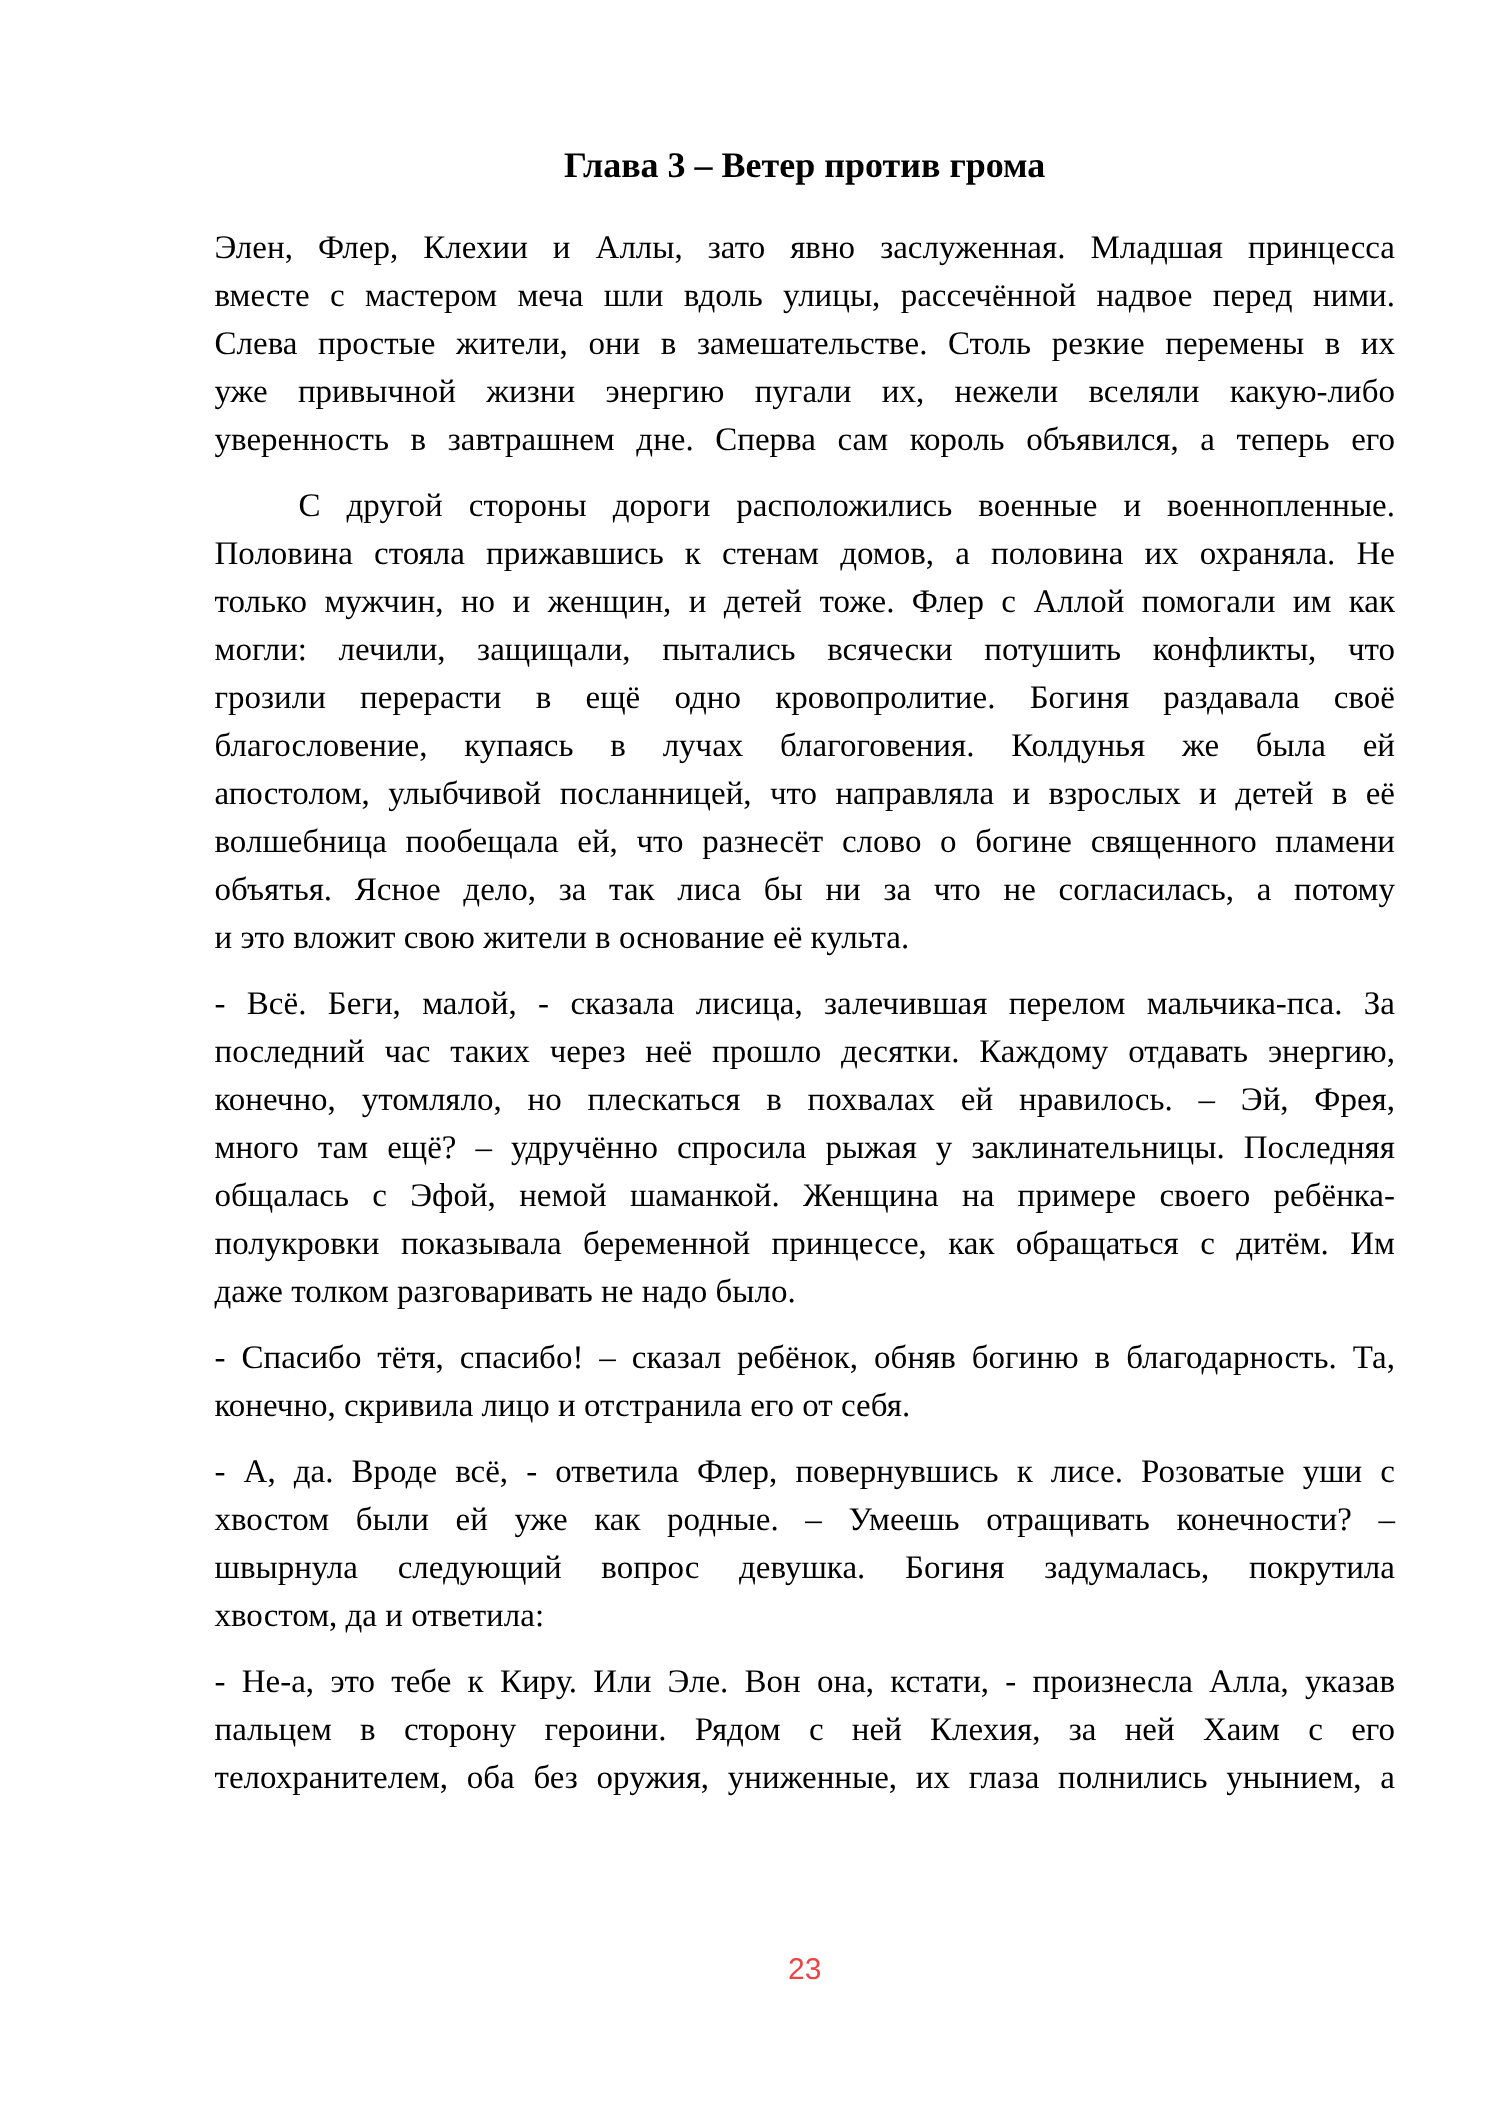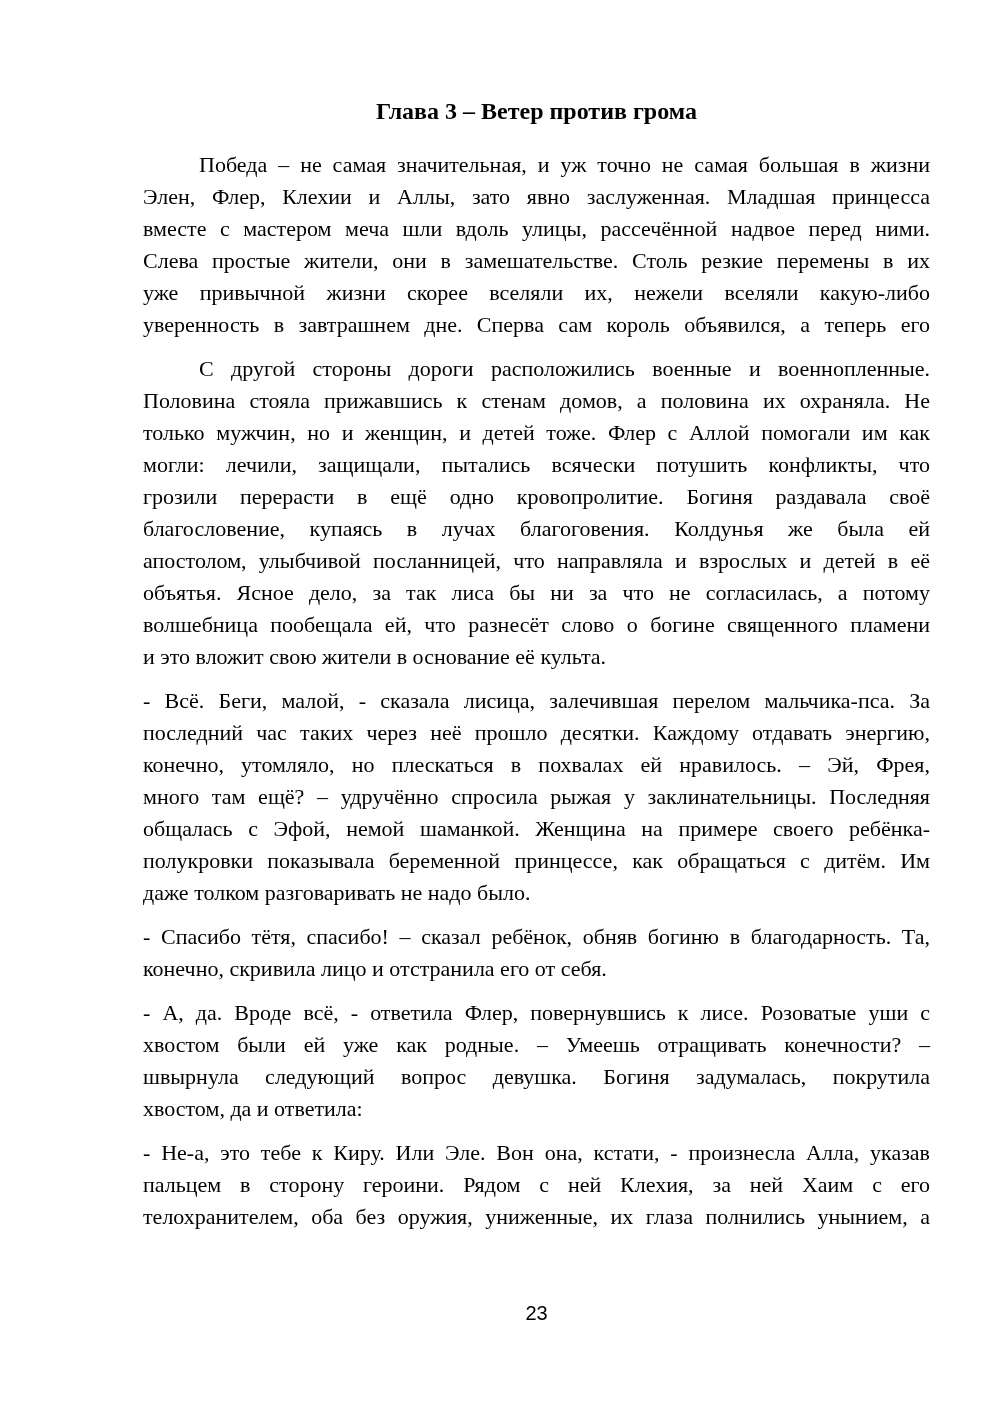--- a/index.html
+++ b/index.html
@@ -54,48 +54,47 @@
   }
   .page-footer {
     position: absolute;
     left: 143px;
     top: 1301px;
     width: 787px;
     text-align: center;
     font-family: "Liberation Sans", "DejaVu Sans", sans-serif;
     font-size: 20px;
     line-height: 24px;
-    color: #000000;
+    color: #ef4444;
   }
 </style>
 </head>
 <body>
 
 <div class="page">
   <div class="textblock">
     <h1 class="chapter-title">Глава 3 – Ветер против грома</h1>
     <div id="paragraphs">
         <div class="para">
-          <div class="line indent">Победа – не самая значительная, и уж точно не самая большая в жизни</div>
           <div class="line">Элен, Флер, Клехии и Аллы, зато явно заслуженная. Младшая принцесса</div>
           <div class="line">вместе с мастером меча шли вдоль улицы, рассечённой надвое перед ними.</div>
           <div class="line">Слева простые жители, они в замешательстве. Столь резкие перемены в их</div>
-          <div class="line">уже привычной жизни скорее вселяли их, нежели вселяли какую-либо</div>
+          <div class="line">уже привычной жизни энергию пугали их, нежели вселяли какую-либо</div>
           <div class="line">уверенность в завтрашнем дне. Сперва сам король объявился, а теперь его</div>
         </div>
         <div class="para">
           <div class="line indent">С другой стороны дороги расположились военные и военнопленные.</div>
           <div class="line">Половина стояла прижавшись к стенам домов, а половина их охраняла. Не</div>
           <div class="line">только мужчин, но и женщин, и детей тоже. Флер с Аллой помогали им как</div>
           <div class="line">могли: лечили, защищали, пытались всячески потушить конфликты, что</div>
           <div class="line">грозили перерасти в ещё одно кровопролитие. Богиня раздавала своё</div>
           <div class="line">благословение, купаясь в лучах благоговения. Колдунья же была ей</div>
           <div class="line">апостолом, улыбчивой посланницей, что направляла и взрослых и детей в её</div>
+          <div class="line">волшебница пообещала ей, что разнесёт слово о богине священного пламени</div>
           <div class="line">объятья. Ясное дело, за так лиса бы ни за что не согласилась, а потому</div>
-          <div class="line">волшебница пообещала ей, что разнесёт слово о богине священного пламени</div>
           <div class="line lastline">и это вложит свою жители в основание её культа.</div>
         </div>
         <div class="para">
           <div class="line">- Всё. Беги, малой, - сказала лисица, залечившая перелом мальчика-пса. За</div>
           <div class="line">последний час таких через неё прошло десятки. Каждому отдавать энергию,</div>
           <div class="line">конечно, утомляло, но плескаться в похвалах ей нравилось. – Эй, Фрея,</div>
           <div class="line">много там ещё? – удручённо спросила рыжая у заклинательницы. Последняя</div>
           <div class="line">общалась с Эфой, немой шаманкой. Женщина на примере своего ребёнка-</div>
           <div class="line">полукровки показывала беременной принцессе, как обращаться с дитём. Им</div>
           <div class="line lastline">даже толком разговаривать не надо было.</div>

